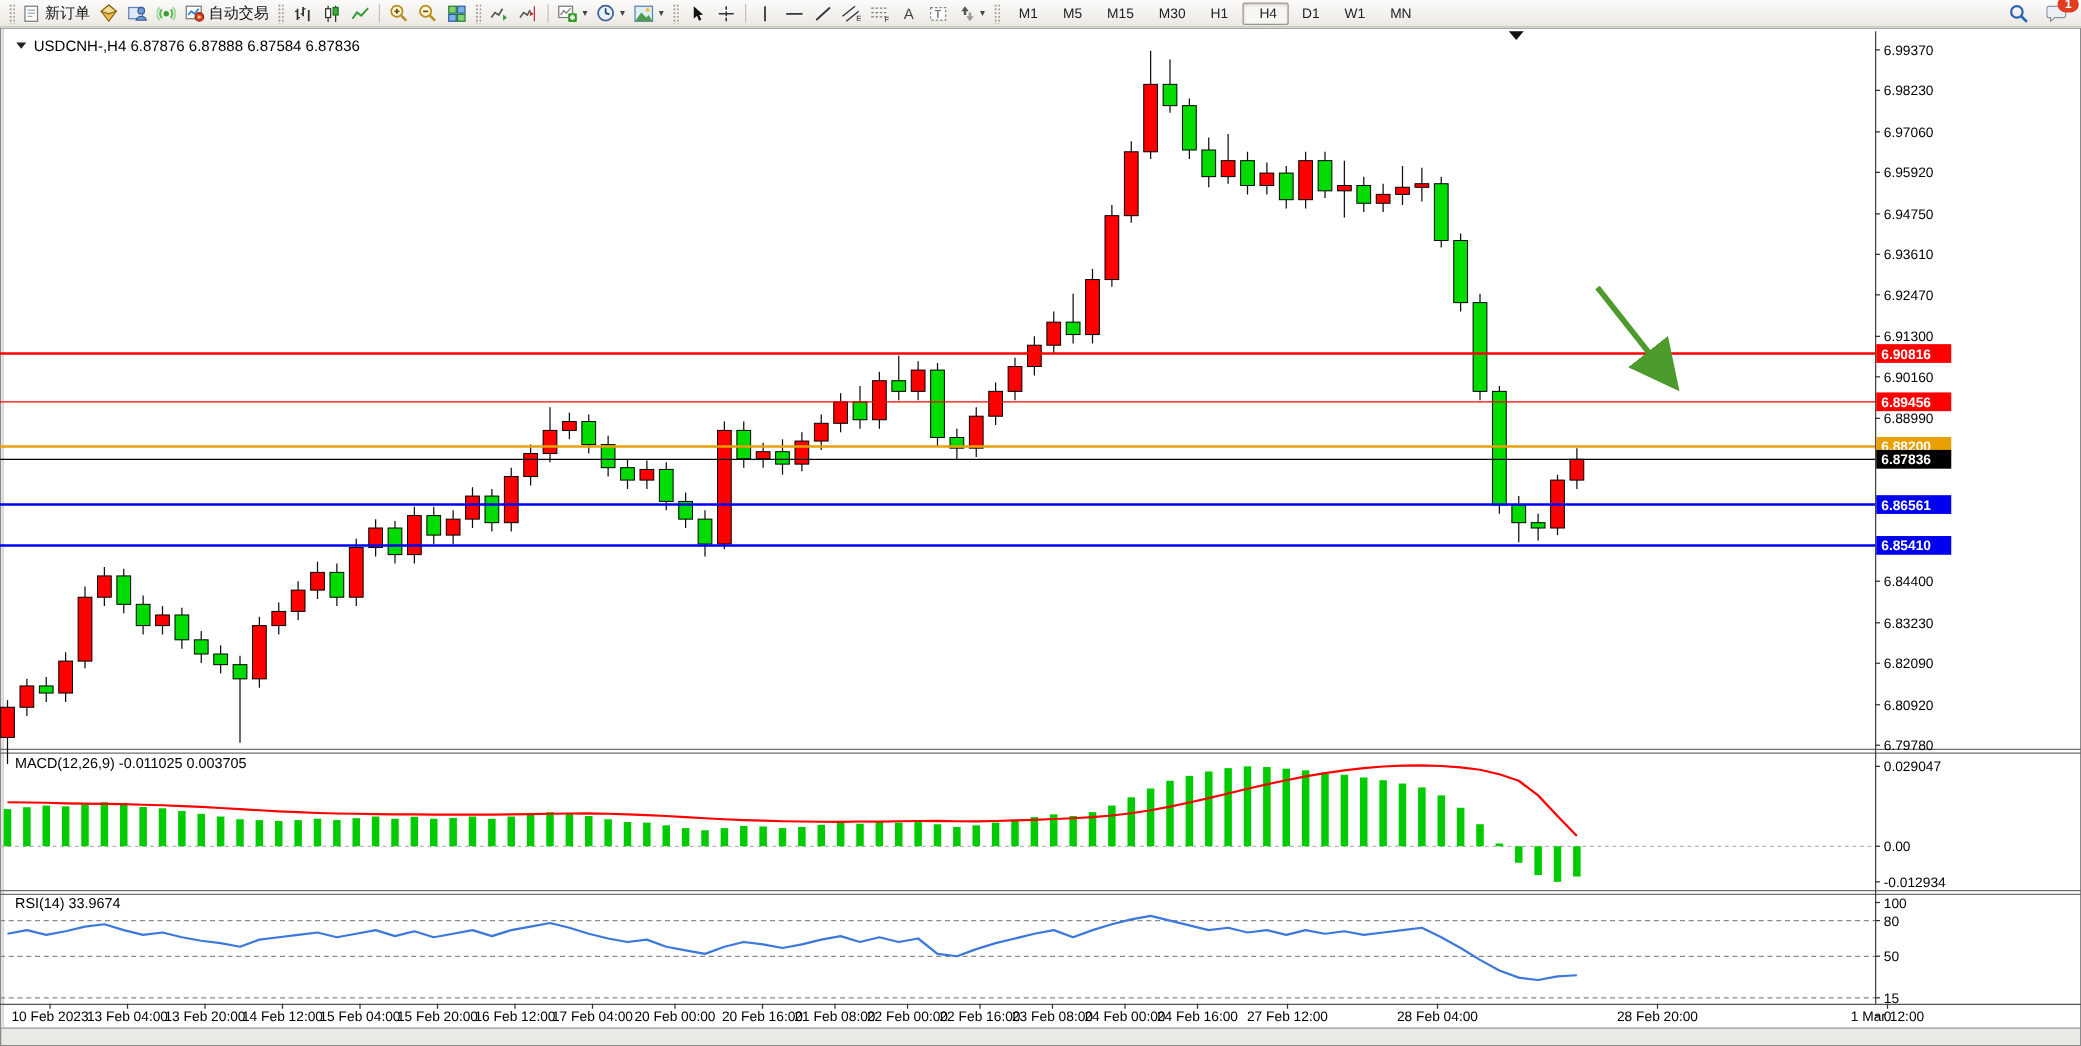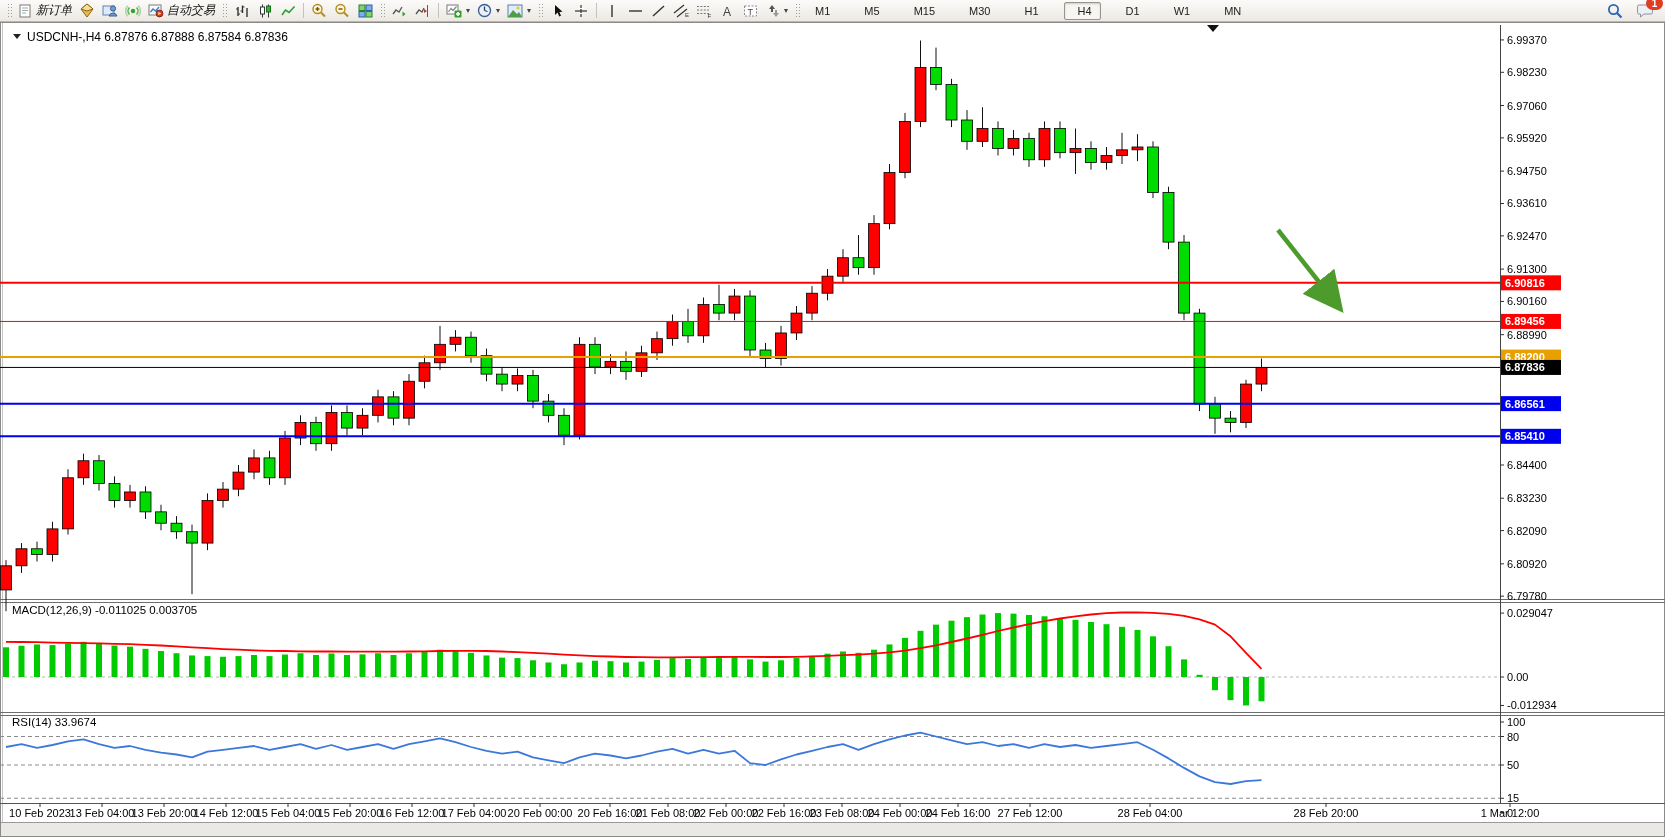--- a/index.html
+++ b/index.html
@@ -7,23 +7,23 @@
   
   .toolbar{position:absolute;left:0;top:0;width:1665px;height:22px;
     background:linear-gradient(#fcfbfa,#ece9e3);border-bottom:1px solid #b9b6ae;
     display:flex;align-items:center;padding:0 4px;box-sizing:border-box;gap:1px;}
   .grip{width:5px;height:16px;margin:0 3px;
     background-image:radial-gradient(#a09d94 36%,transparent 42%);background-size:3px 3px;}
   .sep{width:1px;height:15px;background:#c6c3bb;margin:0 3px;}
   .tbtn{display:inline-flex;align-items:center;justify-content:center;height:20px;min-width:22px;
     border:1px solid transparent;border-radius:2px;background:transparent;padding:0 2px;cursor:default;gap:3px;}
   .tbtn svg{display:block;}
-  .tbtn .lbl{font-size:12px;color:#111;white-space:nowrap;font-style:italic;}
+  .tbtn .lbl{font-size:12px;color:#111;white-space:nowrap;}
   .caret{font-size:8px;color:#444;margin-left:1px;}
-  .tfwrap{display:flex;align-items:center;gap:16px;margin-left:2px;}
+  .tfwrap{display:flex;align-items:center;gap:2px;margin-left:2px;}
   .tf{font-size:11px;color:#222;padding:2px 8px;border:1px solid transparent;border-radius:2px;line-height:12px;}
   .tf.active{background:#f8f6f2;border:1px solid #98958d;box-shadow:inset 0 1px 2px rgba(0,0,0,.18);padding-left:13px;}
   .tb-right{margin-left:auto;display:flex;align-items:center;gap:8px;padding-right:4px;}
   .chatwrap{position:relative;}
   .chatbadge{position:absolute;top:-5px;right:-7px;background:#e03c1f;color:#fff;font-size:10px;font-weight:bold;
     border-radius:8px;min-width:13px;height:13px;line-height:13px;text-align:center;padding:0 2px;}
   
   .chartwrap{position:absolute;left:0;top:22px;width:1665px;height:815px;background:#fff;}
   svg text{font-family:"Liberation Sans",sans-serif;}
   .chart-title{font-size:12px;fill:#000;}

